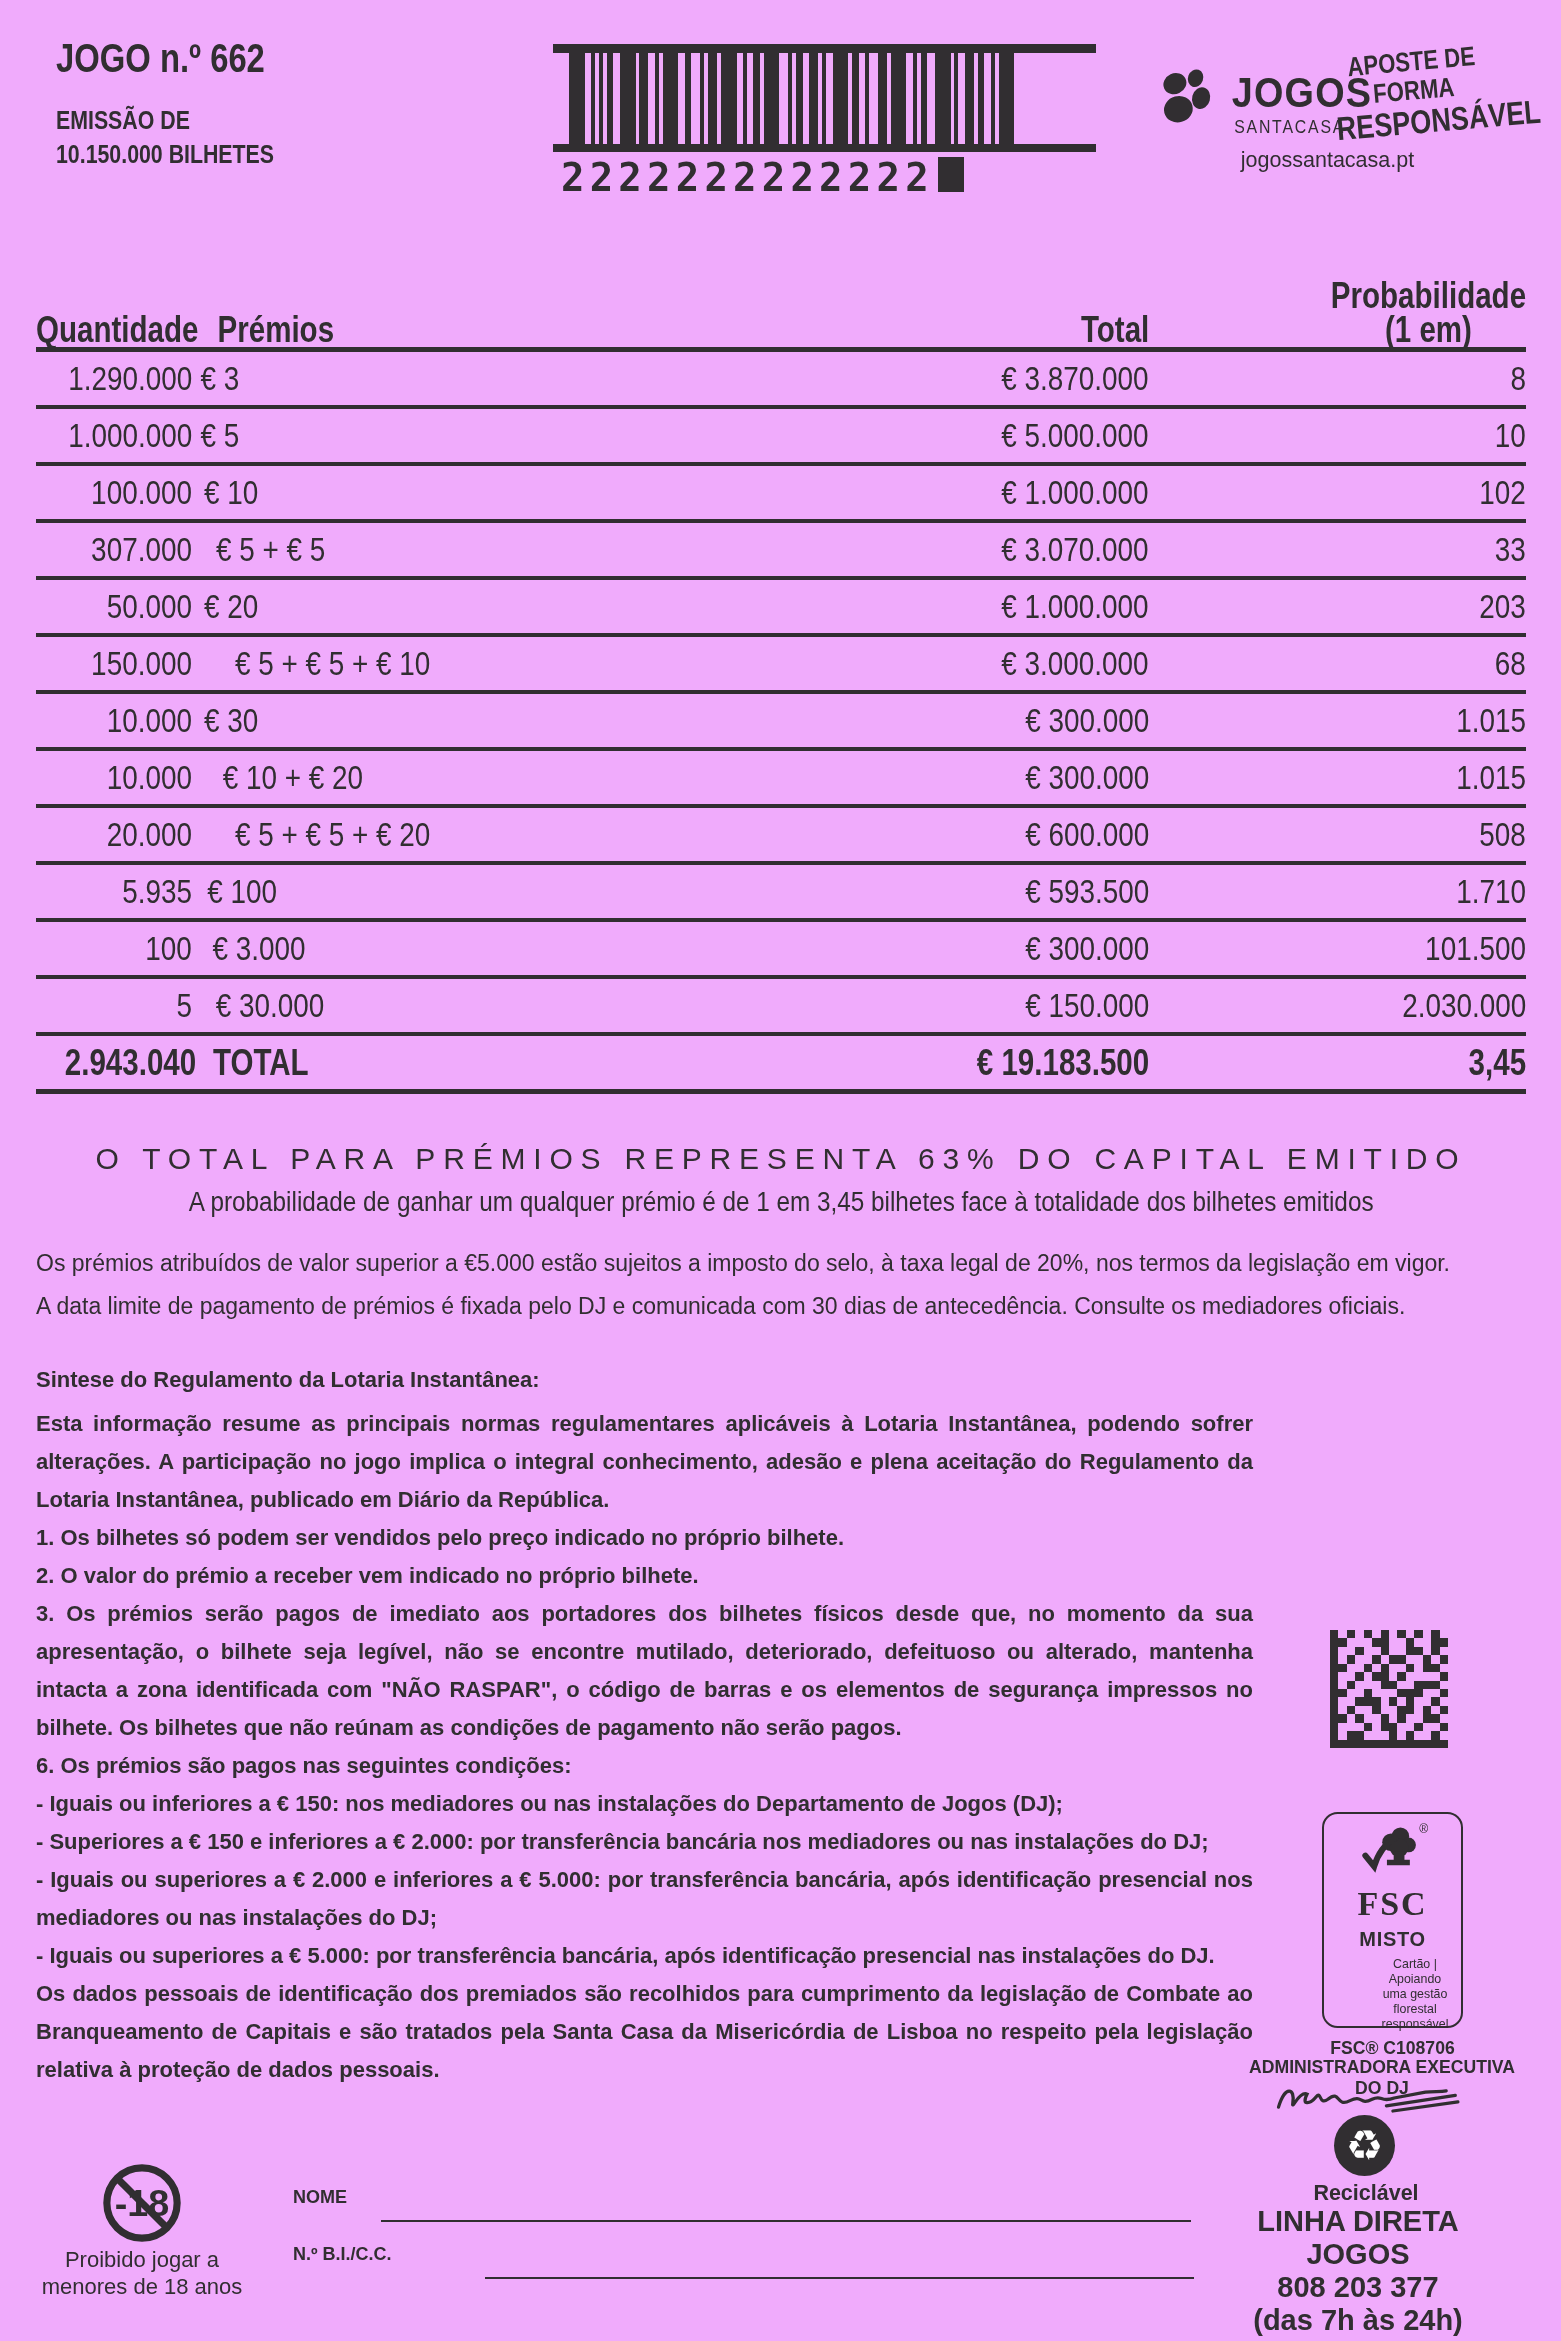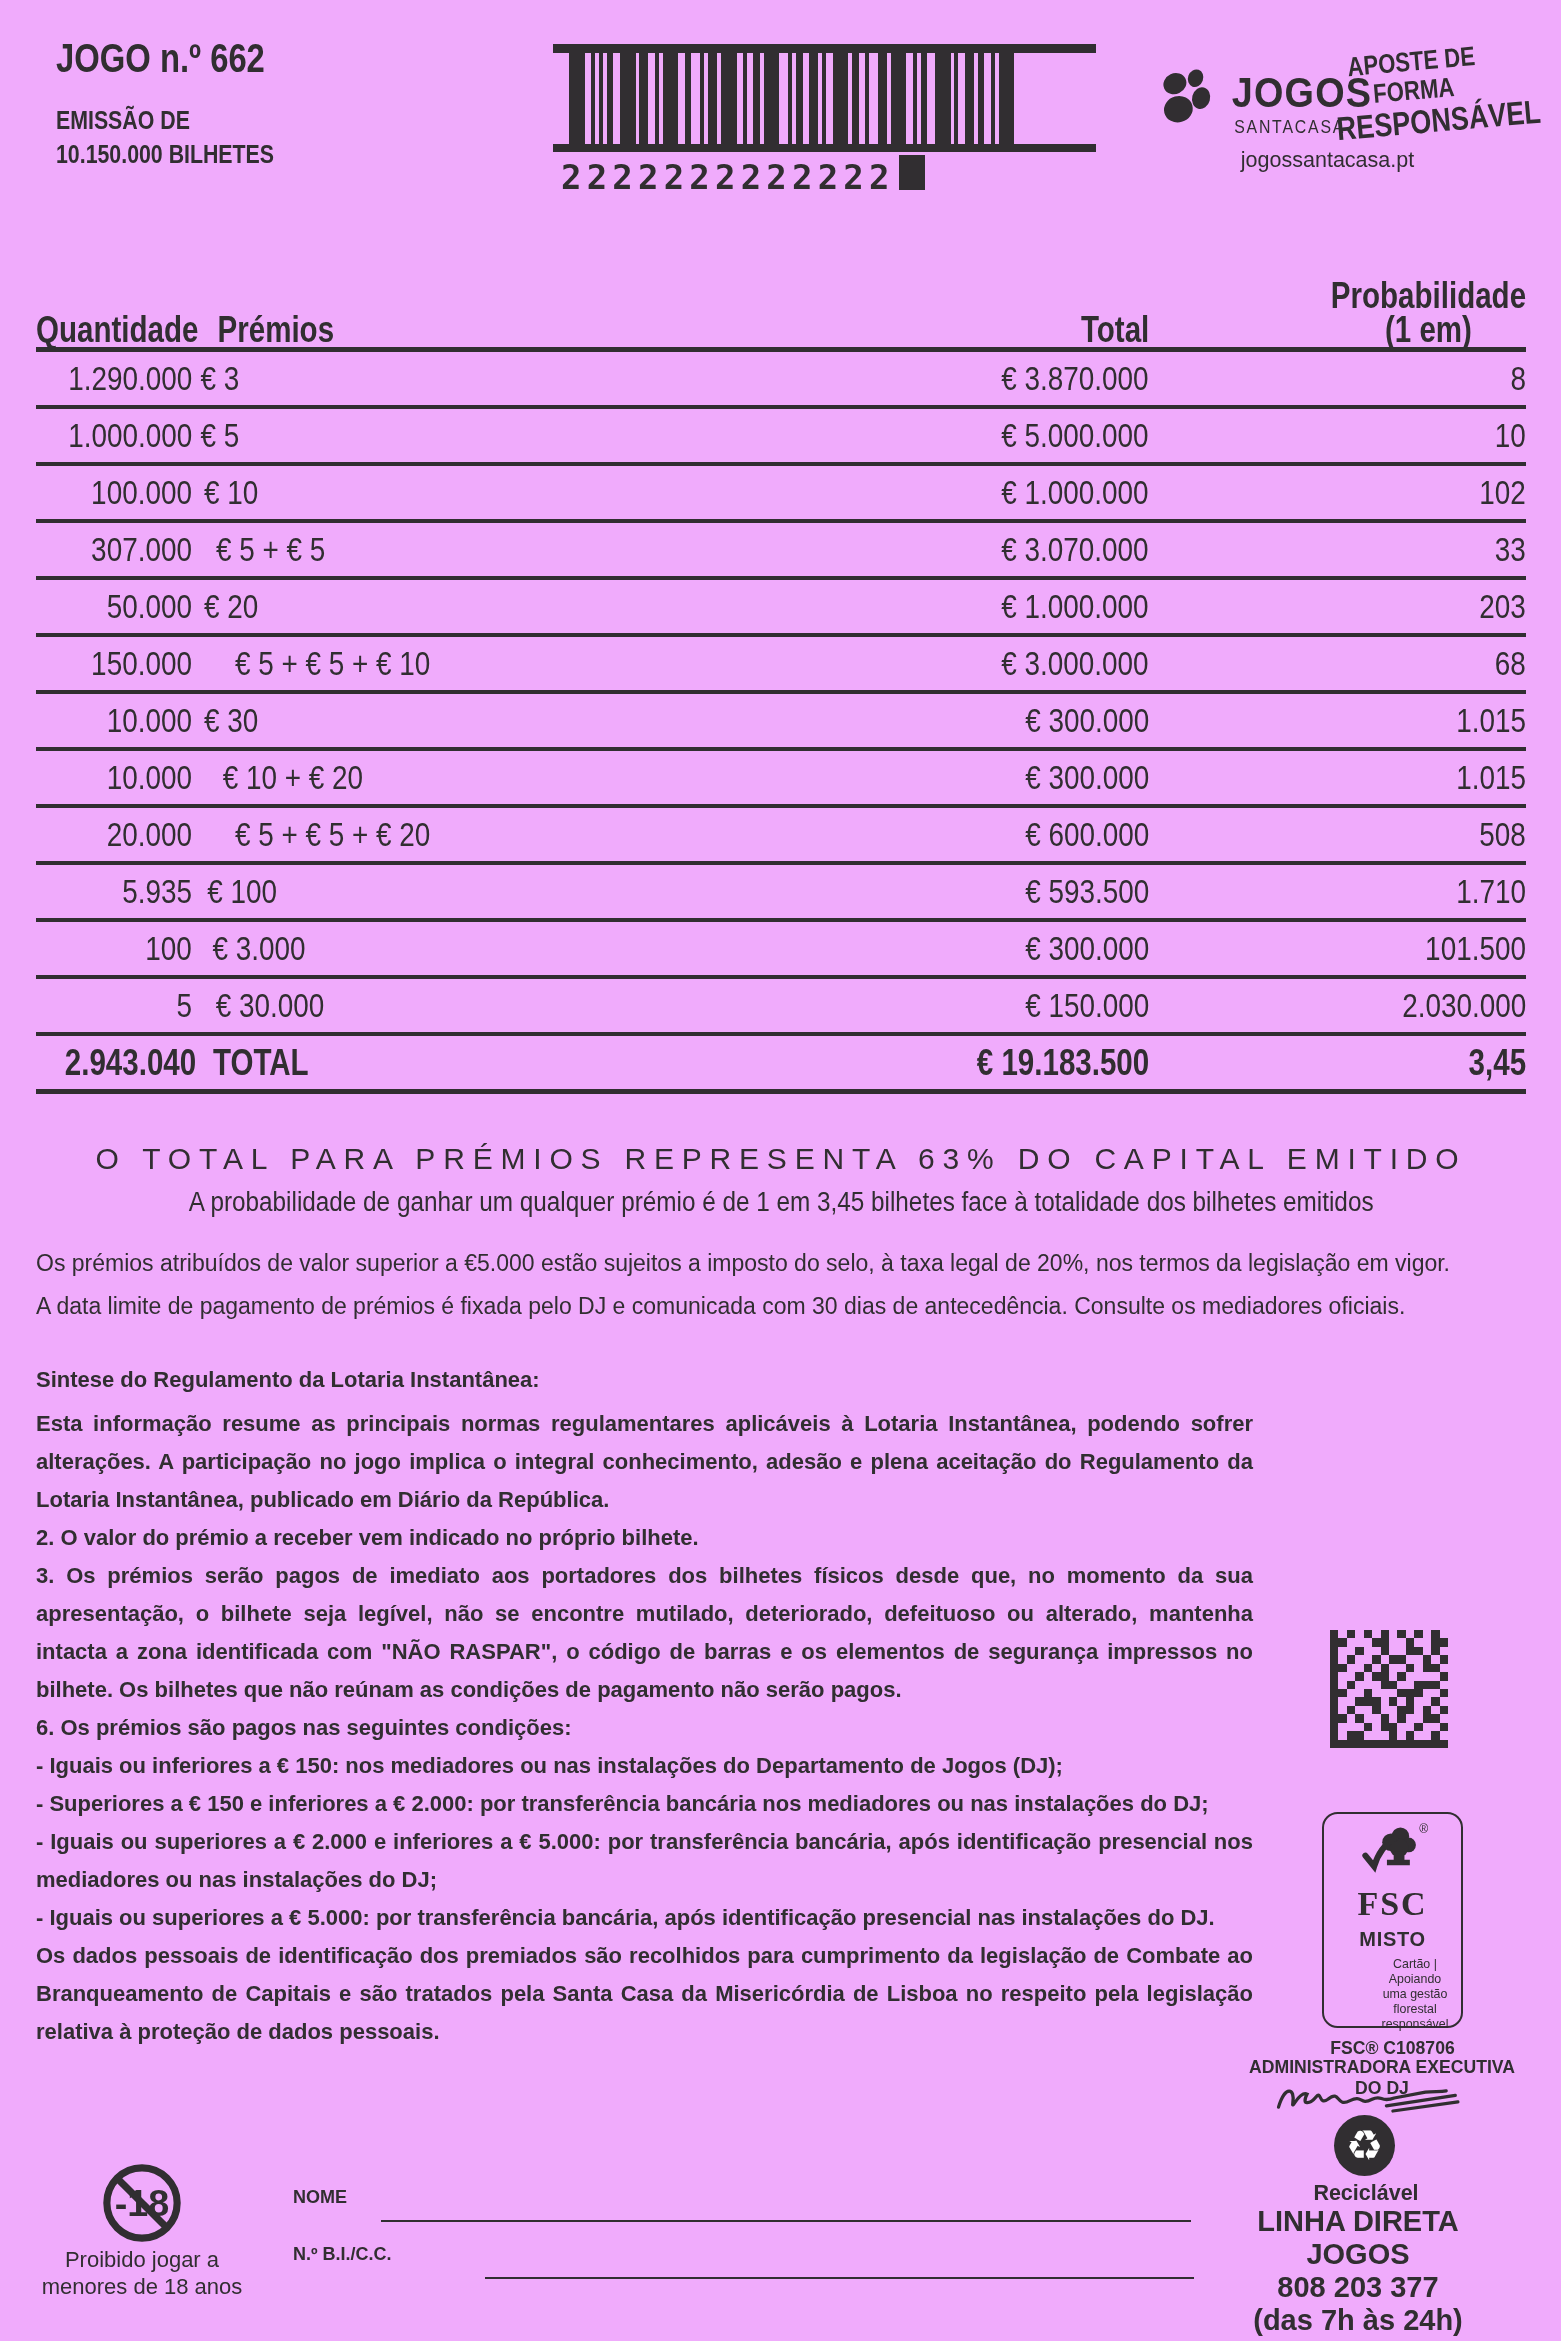--- a/index.html
+++ b/index.html
@@ -16,21 +16,21 @@
   .emission2{left:56px;top:139px;font-size:26px;font-weight:700;}
 
   
   .barcode{left:553px;top:44px;width:543px;height:108px;}
   .rail{position:absolute;left:0;right:0;height:8.5px;background:#312e31;}
   .rail.top{top:0}.rail.bot{bottom:0}
   .bars{position:absolute;left:16.3px;top:8.5px;bottom:8.5px;width:452px;overflow:hidden;white-space:nowrap;font-size:0;}
   .bars span{display:inline-block;height:100%;}
   .bars .b{background:#312e31;}
   .bc-digits{left:561px;top:155px;font-family:"DejaVu Sans Mono",monospace;
-             font-weight:700;font-size:34px;letter-spacing:5.2px;}
+             font-weight:700;font-size:39px;letter-spacing:5.2px;}
   .bc-square{display:inline-block;width:26px;height:35px;background:#312e31;margin-left:3.9px;vertical-align:-1.3px;}
 
   
   .clover{left:1157px;top:61px;}
   .brand-jogos{left:1224px;top:69px;font-size:42px;font-weight:600;letter-spacing:1.3px;}
   .brand-sc{left:1228px;top:117px;font-size:17.6px;letter-spacing:2px;}
   .stamp{left:1334px;top:46px;width:195px;transform:rotate(-5deg);font-weight:900;text-align:center;}
   .stamp .l1{font-size:27px;line-height:29px;}
   .stamp .l2{font-size:33px;line-height:34px;}
   .website{left:1233px;top:148px;width:189px;text-align:center;font-size:21.5px;}
@@ -213,20 +213,21 @@
   </div>
 
   <div class="abs capital-line">O TOTAL PARA PRÉMIOS REPRESENTA 63% DO CAPITAL EMITIDO</div>
   <div class="abs prob-line"><span class="sqz9">A probabilidade de ganhar um qualquer prémio é de 1 em 3,45 bilhetes face à totalidade dos bilhetes emitidos</span></div>
   <div class="abs tax-note">Os prémios atribuídos de valor superior a €5.000 estão sujeitos a imposto do selo, à taxa legal de 20%, nos termos da legislação em vigor.</div>
   <div class="abs deadline-note">A data limite de pagamento de prémios é fixada pelo DJ e comunicada com 30 dias de antecedência. Consulte os mediadores oficiais.</div>
 
   <div class="abs reg-title">Sintese do Regulamento da Lotaria Instantânea:</div>
   <div class="abs reg-body" id="regBody">
       <p>Esta informação resume as principais normas regulamentares aplicáveis à Lotaria Instantânea, podendo sofrer alterações. A participação no jogo implica o integral conhecimento, adesão e plena aceitação do Regulamento da Lotaria Instantânea, publicado em Diário da República.</p>
+      <p>1. Os bilhetes só podem ser vendidos pelo preço indicado no próprio bilhete.</p>
       <p>2. O valor do prémio a receber vem indicado no próprio bilhete.</p>
       <p>3. Os prémios serão pagos de imediato aos portadores dos bilhetes físicos desde que, no momento da sua apresentação, o bilhete seja legível, não se encontre mutilado, deteriorado, defeituoso ou alterado, mantenha intacta a zona identificada com "NÃO RASPAR", o código de barras e os elementos de segurança impressos no bilhete. Os bilhetes que não reúnam as condições de pagamento não serão pagos.</p>
       <p>6. Os prémios são pagos nas seguintes condições:</p>
       <p>- Iguais ou inferiores a € 150: nos mediadores ou nas instalações do Departamento de Jogos (DJ);</p>
       <p>- Superiores a € 150 e inferiores a € 2.000: por transferência bancária nos mediadores ou nas instalações do DJ;</p>
       <p>- Iguais ou superiores a € 2.000 e inferiores a € 5.000: por transferência bancária, após identificação presencial nos mediadores ou nas instalações do DJ;</p>
       <p>- Iguais ou superiores a € 5.000: por transferência bancária, após identificação presencial nas instalações do DJ.</p>
       <p>Os dados pessoais de identificação dos premiados são recolhidos para cumprimento da legislação de Combate ao Branqueamento de Capitais e são tratados pela Santa Casa da Misericórdia de Lisboa no respeito pela legislação relativa à proteção de dados pessoais.</p>
     </div>
 

